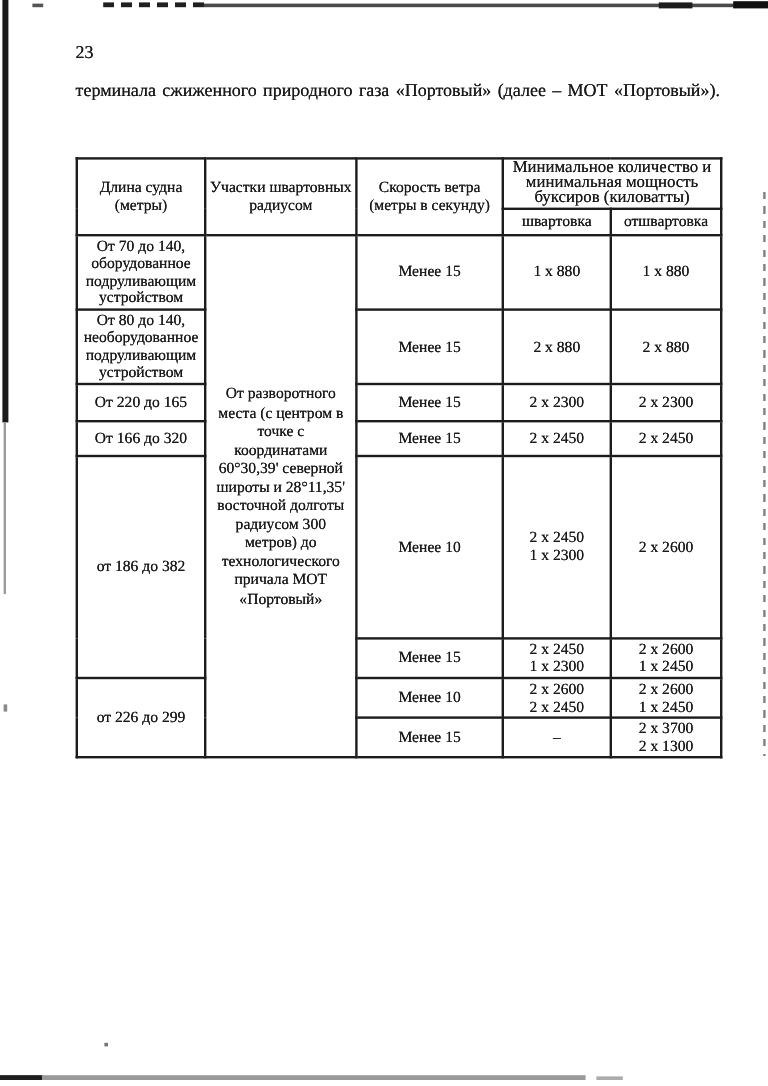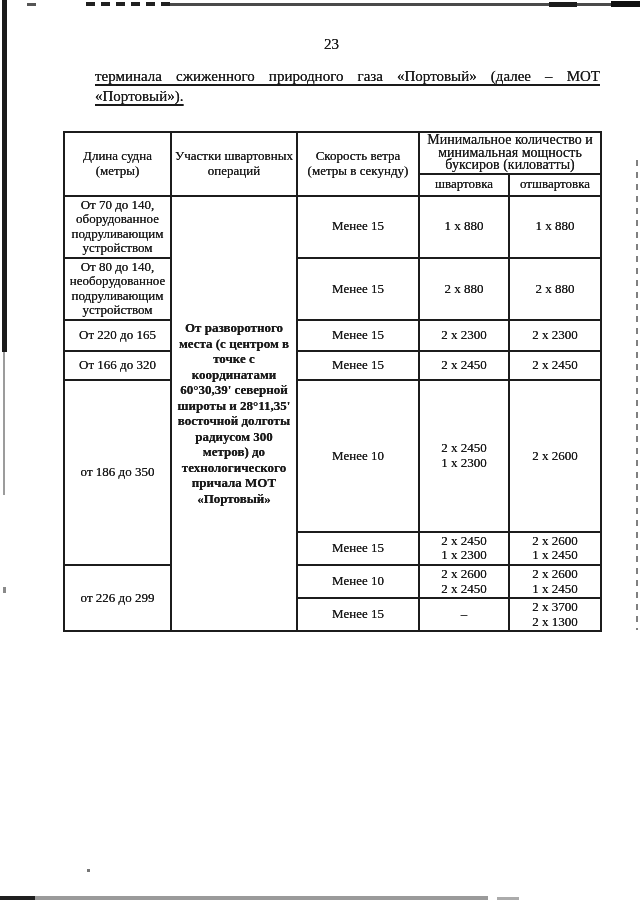--- a/index.html
+++ b/index.html
@@ -27,48 +27,48 @@
                        background:repeating-linear-gradient(180deg,#808080 0 6px,transparent 6px 12px); }
   #art-bottom-line   { left:0;     top:896px;width:488px; height:4px; background:#9a9a9a; }
   #art-bottom-cap    { left:0;     top:896px;width:35px;  height:4px; background:#1f1f1f; }
   #art-bottom-seg    { left:497px; top:897px;width:22px;  height:3px; background:#ababab; }
   #art-dot-low       { left:87px;  top:869px;width:3px;   height:3px; background:#777; }
 
   .ink { text-shadow:0 0 0.4px #1a1a1a; }
 
   #page-number {
     position:absolute; left:63px; top:36px; width:537px;
-    text-align:center; font-size:15px;
+    text-align:left; font-size:15px;
   }
 
   #intro-paragraph {
     position:absolute; left:63px; top:66px; width:537px;
     font-size:15px; line-height:20px;
   }
   .jline { text-align:justify; text-align-last:justify; }
-  .uline { text-decoration:underline; text-decoration-thickness:1.5px; text-underline-offset:3px;margin-left:32px; }
+  .uline { text-decoration-thickness:1.5px; text-underline-offset:3px; }
 
   #tug-table {
     position:absolute; left:63px; top:131px; width:537px;
     border-collapse:collapse; table-layout:fixed;
     font-size:13px; line-height:1.12;
   }
   #tug-table td {
     border:2px solid #1c1c1c;
     text-align:center; vertical-align:middle;
     padding:1px 3px;
     overflow:hidden;
   }
   col.c1{width:107px} col.c2{width:126px} col.c3{width:122px} col.c4{width:90px} col.c5{width:92px}
   tr.h-main{height:38px} tr.h-sub{height:22px}
   tr.r1{height:58px} tr.r2{height:60px} tr.r3{height:31px} tr.r4{height:29px}
   tr.r5{height:152px} tr.r6{height:30px} tr.r7{height:29px} tr.r8{height:31px}
   td.h45 { font-size:14px; line-height:12.5px; padding:1px 2px; }
   tr.r1 > td { border-top:3px solid #1c1c1c; }
-  td.zone { font-size:13px; line-height:15.5px; padding:0 4px;font-weight:bold; }
+  td.zone { font-size:13px; line-height:15.5px; padding:0 4px; }
   td.val { white-space:pre-line; }
 </style>
 </head>
 <body>
 
 <div class="art" id="art-top-dash-sm"></div>
 <div class="art" id="art-top-dashes"></div>
 <div class="art" id="art-top-solid"></div>
 <div class="art" id="art-top-blob1"></div>
 <div class="art" id="art-top-blob2"></div>
@@ -91,21 +91,21 @@
   <colgroup>
       <col class="c1">
       <col class="c2">
       <col class="c3">
       <col class="c4">
       <col class="c5">
     </colgroup>
   <tbody>
     <tr class="h-main">
       <td rowspan="2">Длина судна (метры)</td>
-      <td rowspan="2">Участки швартовных операций</td>
+      <td rowspan="2">Участки швартовных радиусом</td>
       <td rowspan="2">Скорость ветра (метры в секунду)</td>
       <td colspan="2" class="h45">Минимальное количество и минимальная мощность буксиров (киловатты)</td>
     </tr>
     <tr class="h-sub">
       <td>швартовка</td>
       <td>отшвартовка</td>
     </tr>
 
     <tr class="r1">
       <td>От 70 до 140, оборудованное подруливающим устройством</td>
@@ -126,21 +126,21 @@
       <td class="val">2 x 2300</td>
       <td class="val">2 x 2300</td>
     </tr>
     <tr class="r4">
       <td>От 166 до 320</td>
       <td>Менее 15</td>
       <td class="val">2 x 2450</td>
       <td class="val">2 x 2450</td>
     </tr>
     <tr class="r5">
-      <td rowspan="2">от 186 до 350</td>
+      <td rowspan="2">от 186 до 382</td>
       <td>Менее 10</td>
       <td class="val">2 x 2450
 1 x 2300</td>
       <td class="val">2 x 2600</td>
     </tr>
     <tr class="r6">
       <td>Менее 15</td>
       <td class="val">2 x 2450
 1 x 2300</td>
       <td class="val">2 x 2600

